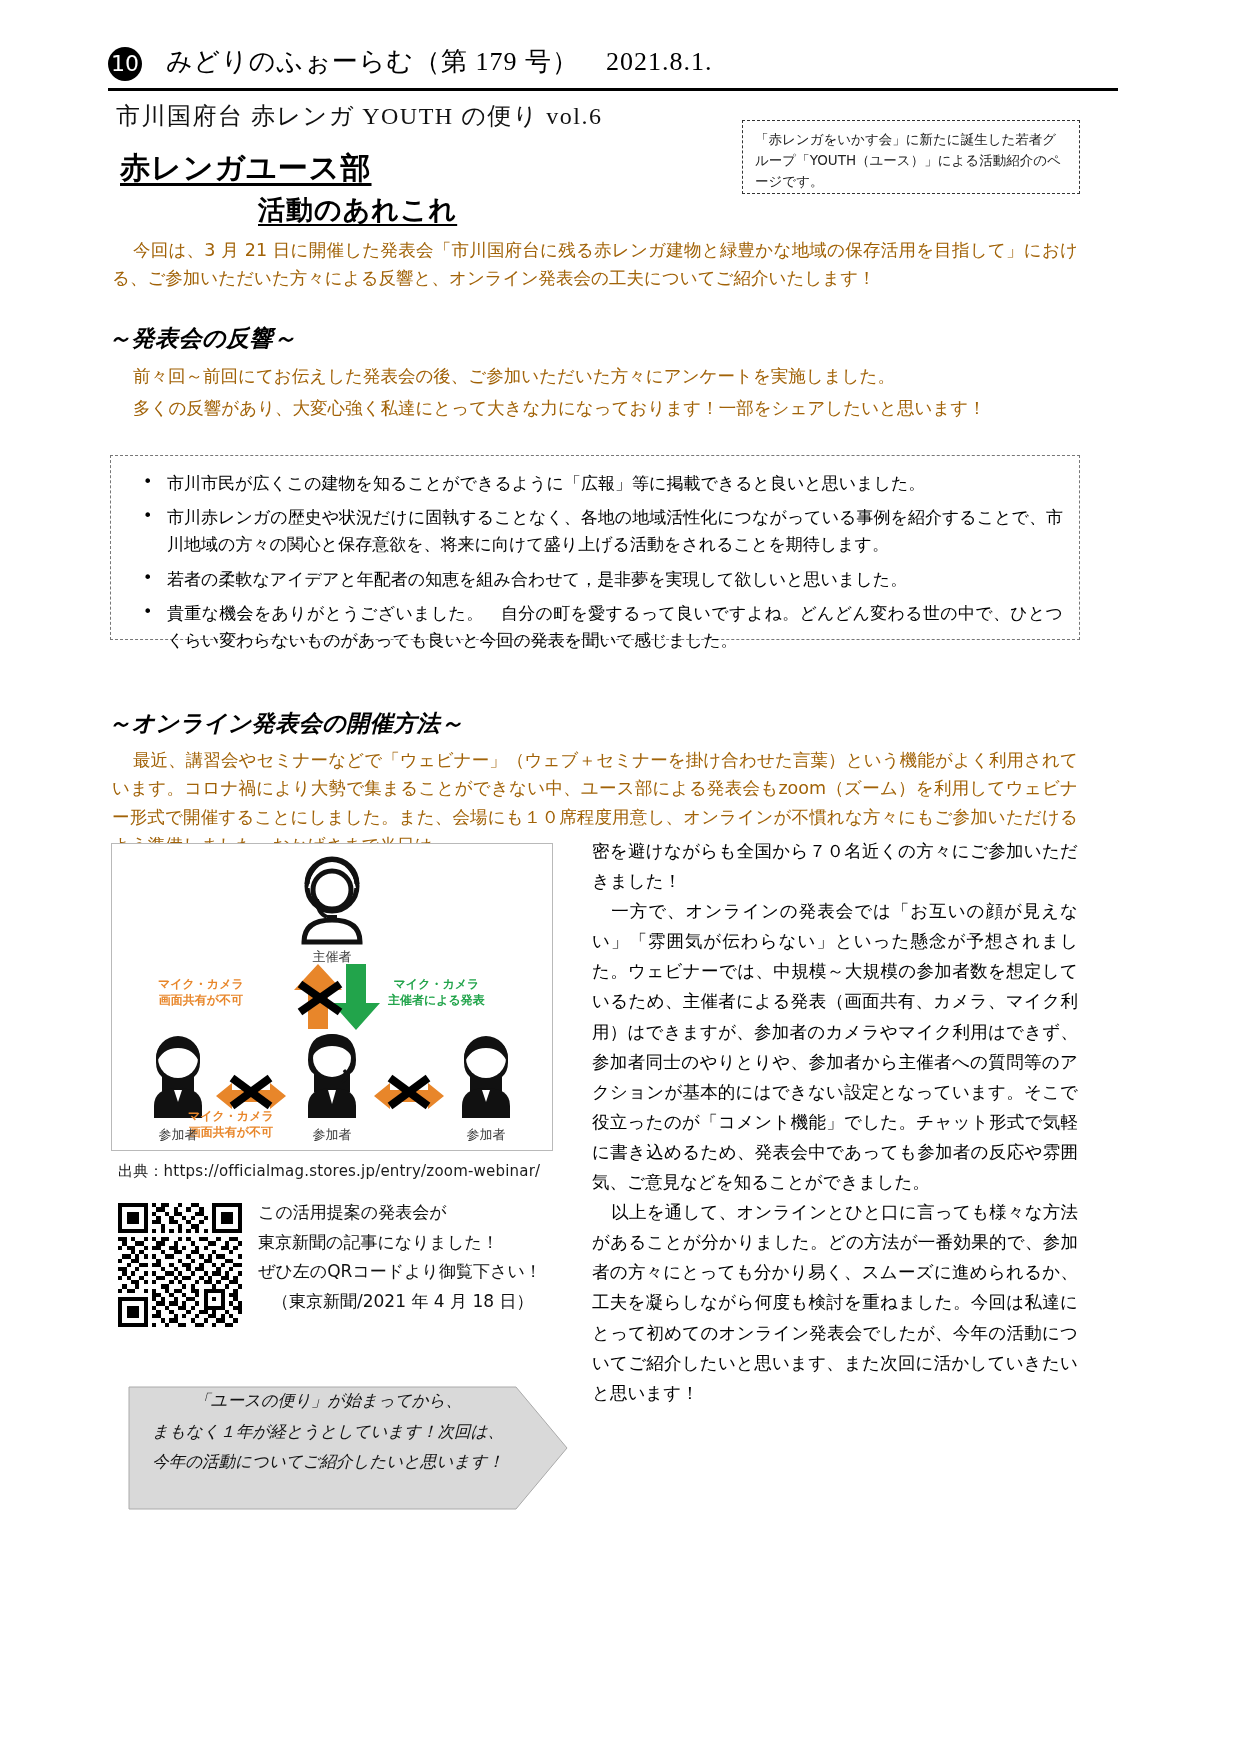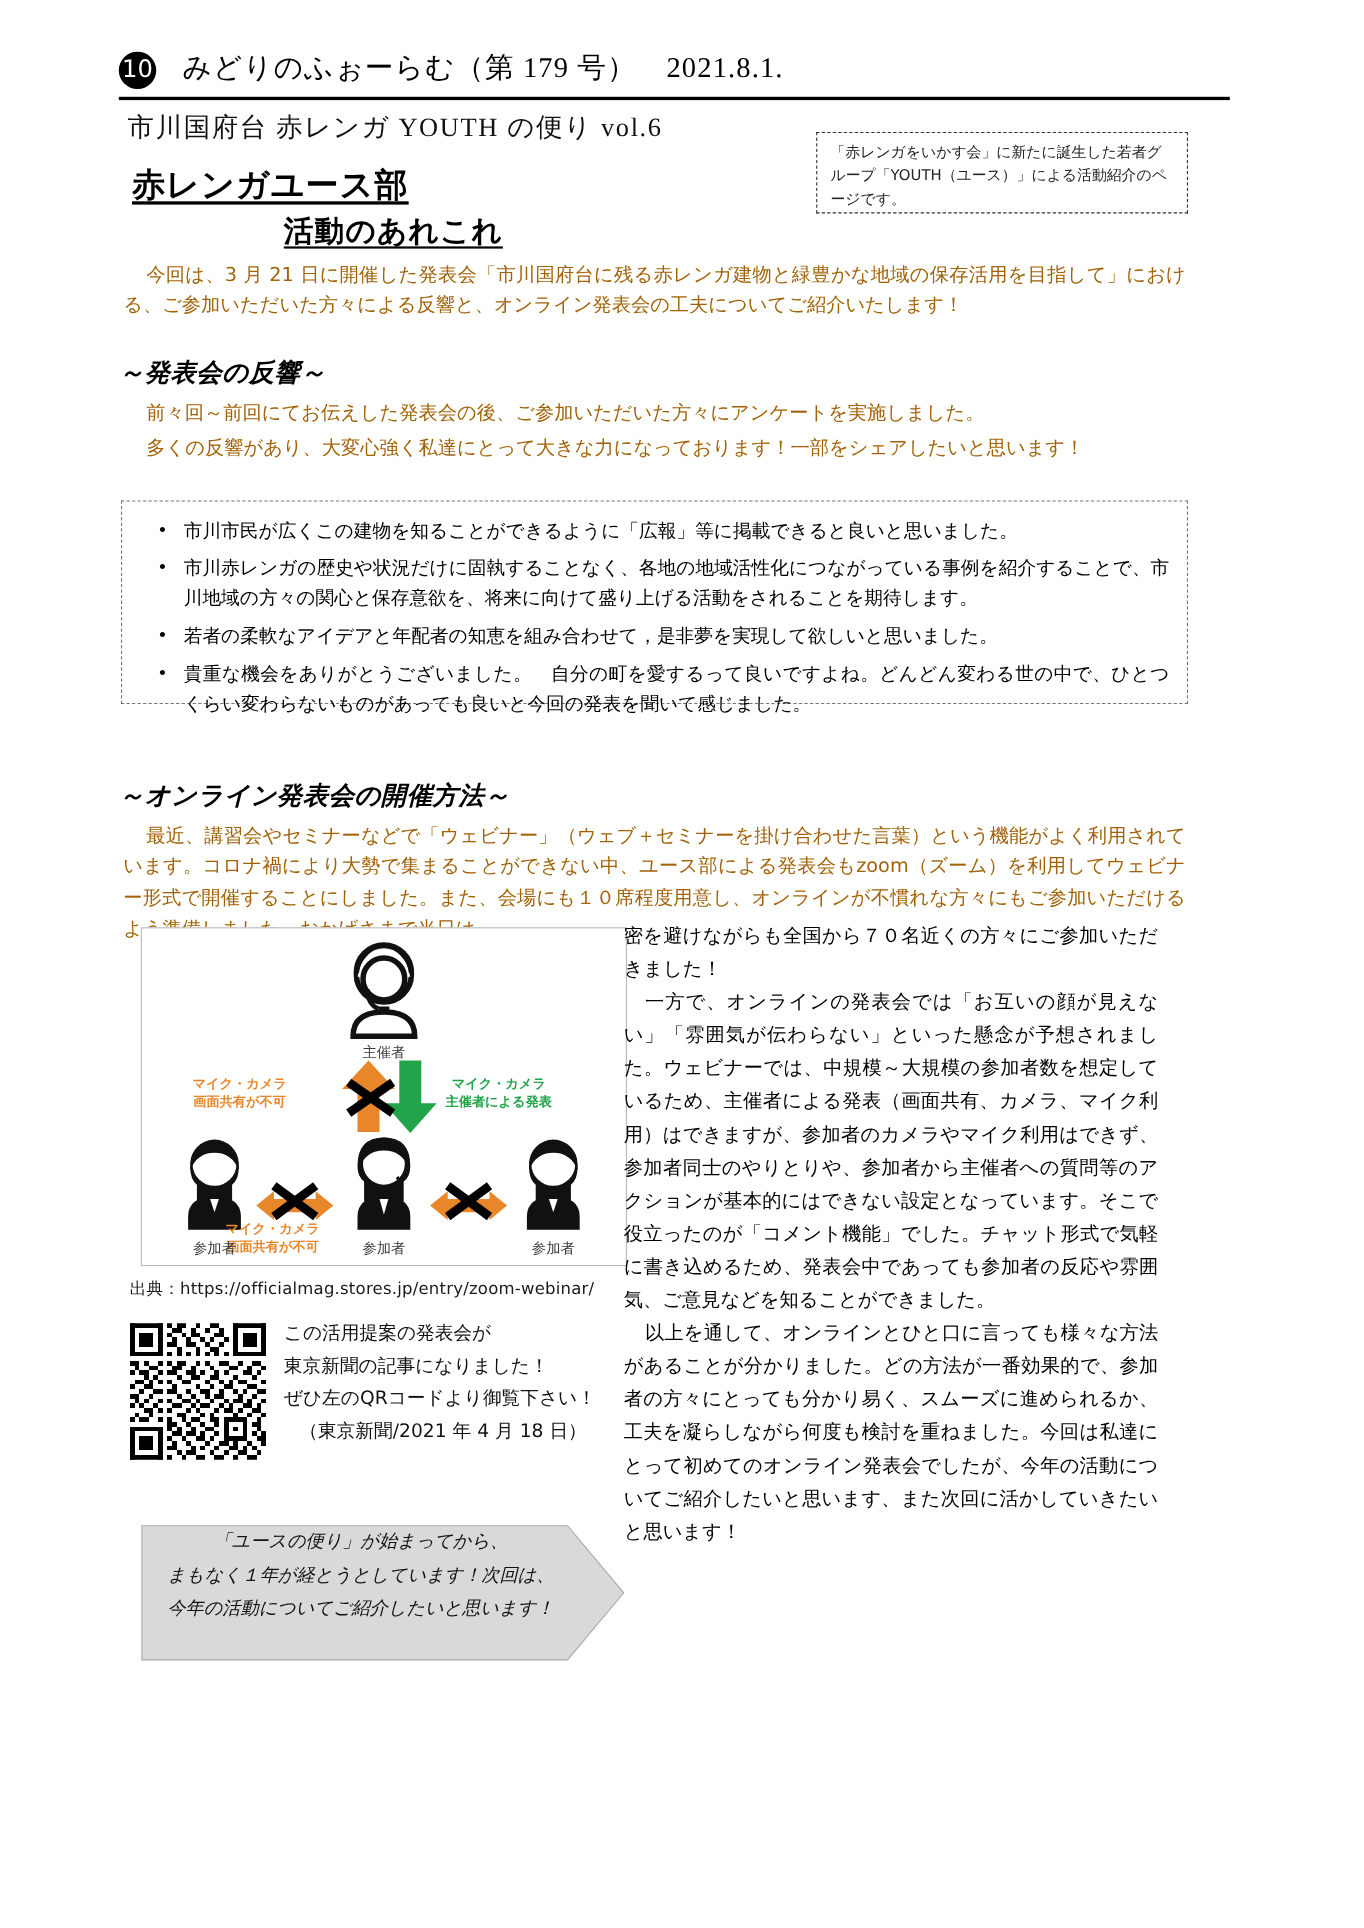--- a/index.html
+++ b/index.html
@@ -97,36 +97,36 @@
   }
   .quote-list li::before {
     content: "\2022"; position: absolute; left: 16px; top: -1px; font-size: 16px;
   }
 
   .sec2-head { position: absolute; left: 108px; top: 708px; }
   .sec2-p1 { position: absolute; left: 112px; top: 746px; width: 966px; }
 
   
   .figure {
-    position: absolute; left: 128px; top: 843px; width: 442px; height: 308px;
+    position: absolute; left: 111px; top: 843px; width: 442px; height: 308px;
     border: 1px solid #b9b9b9; background: #fff;
   }
   .fig-caption {
     position: absolute; left: 118px; top: 1162px; width: 470px;
     font-family: "DejaVu Sans", sans-serif; font-size: 15px; color: #1a1a1a;
     letter-spacing: 0.2px;
   }
 
   
   .host-label, .part-label {
     position: absolute; font-family: "DejaVu Sans", sans-serif;
     font-size: 13px; color: #3a3a3a; text-align: center;
   }
   .tag {
-    position: absolute; font-family: Liberation Sans, sans-serif;
+    position: absolute; font-family: Liberation Mono, monospace;
     font-weight: bold; font-size: 12px; line-height: 1.3; text-align: center;
     white-space: nowrap;
   }
   .tag.orange { color: #E8862A; }
   .tag.green  { color: #22A44B; }
 
   
   .qr-wrap { position: absolute; left: 118px; top: 1203px; }
   .qr { width: 124px; height: 124px; display:block; }
   .qr-text {
@@ -142,21 +142,21 @@
   .banner-text {
     position: absolute; left: 0; top: 0; width: 400px; height: 124px;
     display: flex; flex-direction: column; justify-content: flex-start; align-items: center;
     font-family: "DejaVu Sans", sans-serif; font-size: 16.5px; line-height: 1.85; color: #111;
     text-align: center;
     font-style: italic;
   }
 
   
   .rightcol {
-    position: absolute; left: 567px; top: 836px; width: 486px;
+    position: absolute; left: 592px; top: 836px; width: 486px;
   }
   .rightcol p {
     margin: 0 0 0 0;
     font-family: "DejaVu Sans", sans-serif;
     font-size: 17.5px; line-height: 1.72; text-align: justify;
   }
   .rightcol p + p { text-indent: 1.1em; }
 </style>
 </head>
 <body>

